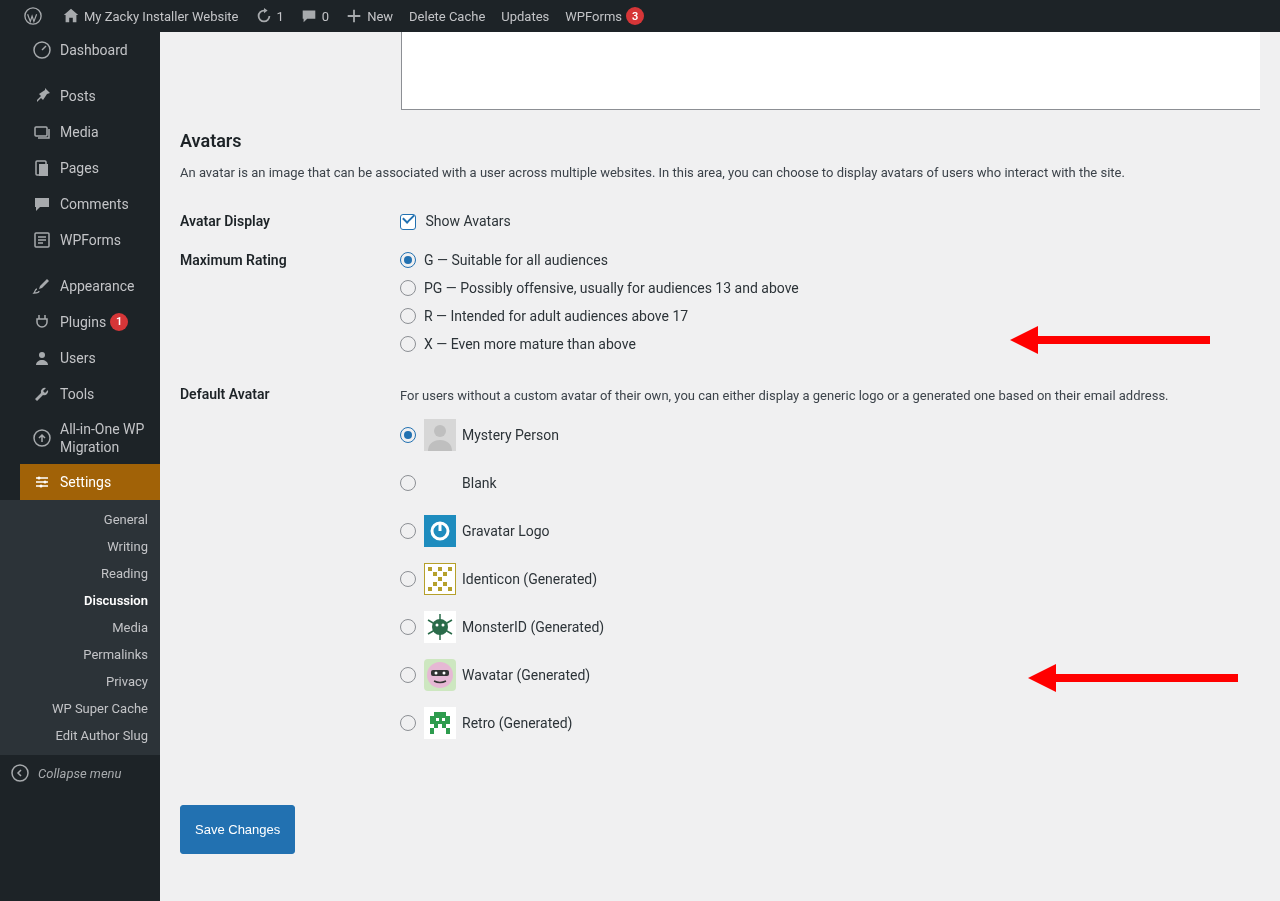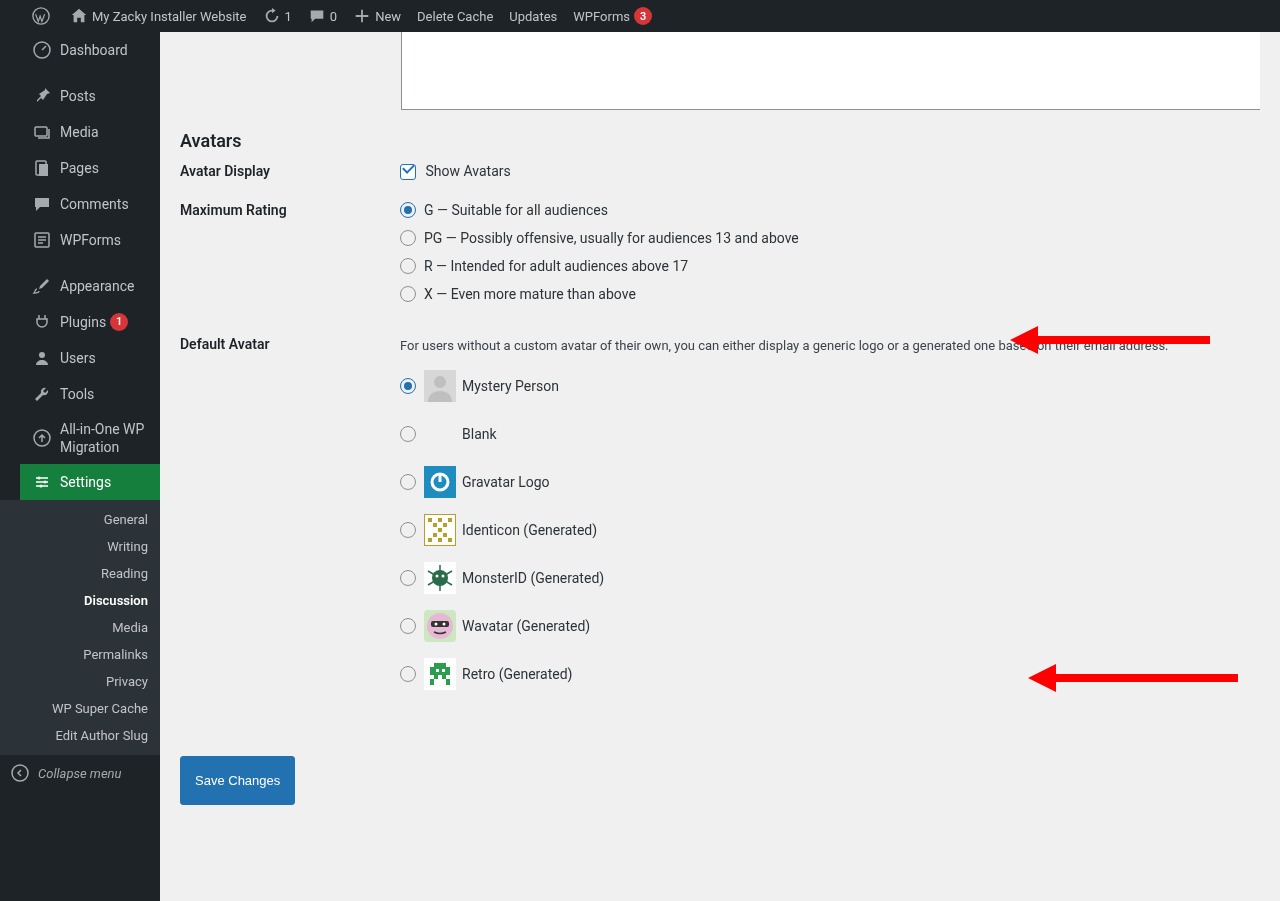--- a/index.html
+++ b/index.html
@@ -13,21 +13,21 @@
   color: #3c434a;
   background: #f0f0f1;
 }
 
 .admin-bar {
   position: fixed; top: 0; left: 0; right: 0;
   height: 32px;
   background: #1d2327;
   color: #f0f0f1;
   display: flex; align-items: center;
-  padding: 0 24px;
+  padding: 0 16px;
   z-index: 100;
   font-size: 13px;
 }
 .admin-bar .item {
   display: flex; align-items: center;
   padding: 0 8px; height: 32px;
   color: #c3c4c7; cursor: pointer;
 }
 .admin-bar .item svg { width: 18px; height: 18px; fill: #a7aaad; margin-right: 4px; }
 .badge {
@@ -44,21 +44,21 @@
   font-size: 14px;
 }
 .side .menu-item {
   display: flex; align-items: center;
   padding: 8px 12px; color: #c3c4c7;
   cursor: pointer; position: relative;
   line-height: 1.3;
   margin-left: 20px;
 }
 .side .menu-item svg { width: 20px; height: 20px; fill: #a7aaad; margin-right: 8px; flex-shrink: 0; }
-.side .menu-item.current { background: #15803d; color: #fff; }
+.side .menu-item.current { background: #a16207; color: #fff; }
 .side .menu-item.current svg { fill: #fff; }
 .side .menu-item.current::after {
   content: ""; position: absolute; right: -8px; top: 50%; transform: translateY(-50%);
   border-style: solid; border-width: 8px 8px 8px 0; border-color: transparent #f0f0f1 transparent transparent;
 }
 .side .sub { background: #2c3338; padding: 6px 0; }
 .side .sub .sub-item {
   display: block; padding: 6px 12px; color: #c3c4c7;
   font-size: 13px; cursor: pointer; text-align: right;
 }
@@ -306,20 +306,21 @@
         <path d="M11 7l-3 3 3 3" fill="none" stroke="#a7aaad" stroke-width="1.5"></path>
       </svg>
     <span>Collapse menu</span>
   </div>
 </div>
 
 <div class="main">
   <div class="prev-box"></div>
 
   <h2>Avatars</h2>
+  <p class="desc">An avatar is an image that can be associated with a user across multiple websites. In this area, you can choose to display avatars of users who interact with the site.</p>
 
   
   <div class="form-row">
     <div class="th">Avatar Display</div>
     <div class="td">
       <label>
         <input type="checkbox" class="chk" checked="" style="">
         <span>Show Avatars</span>
       </label>
     </div>

